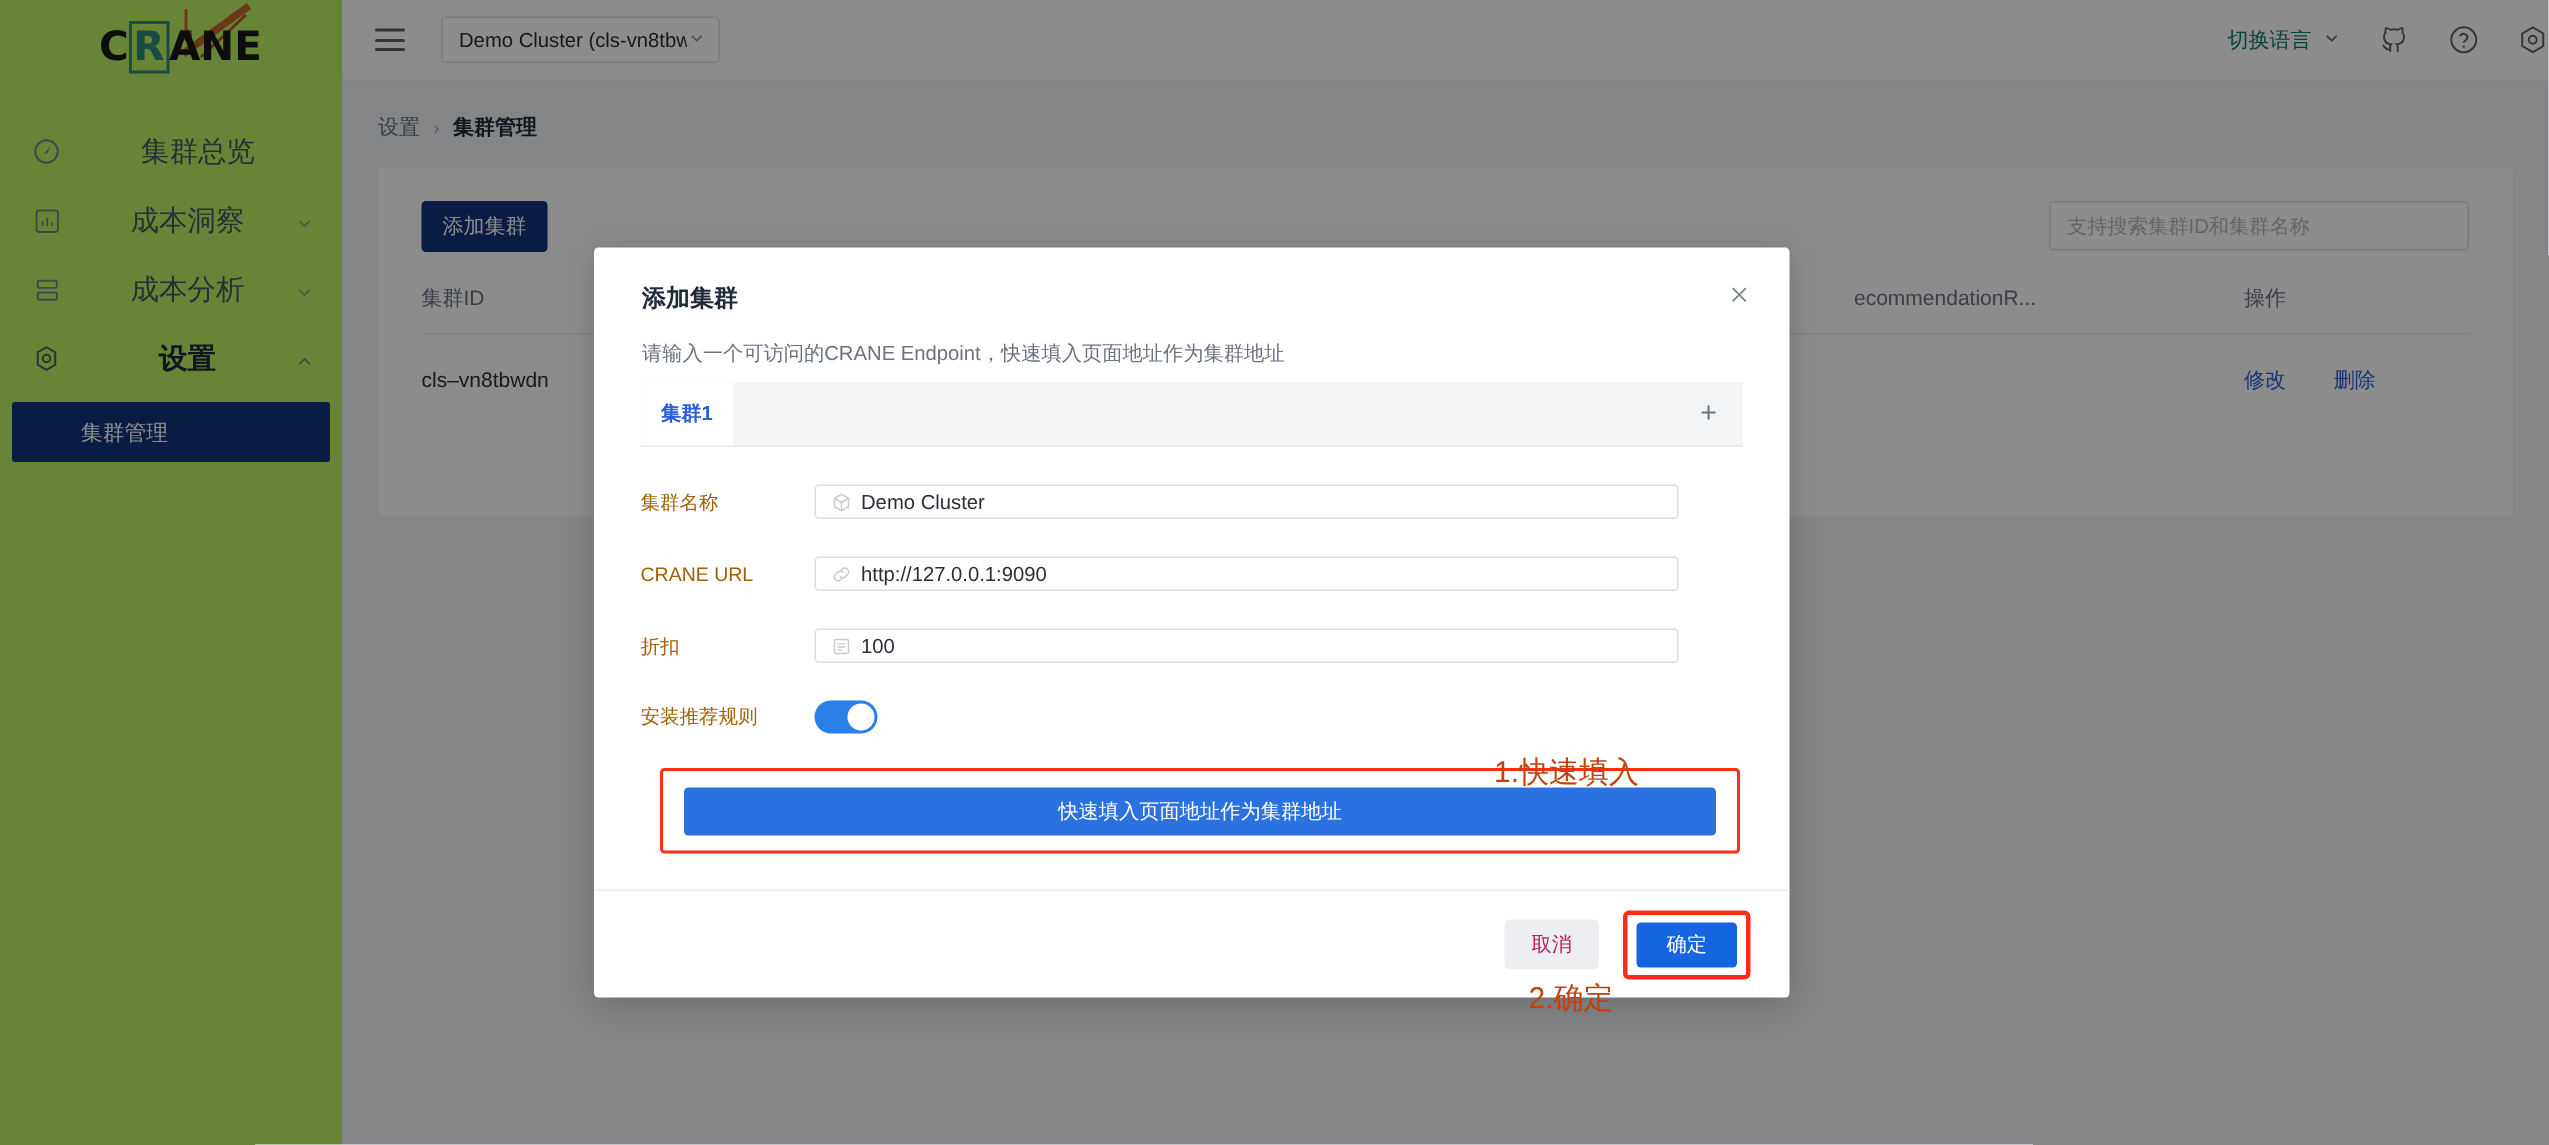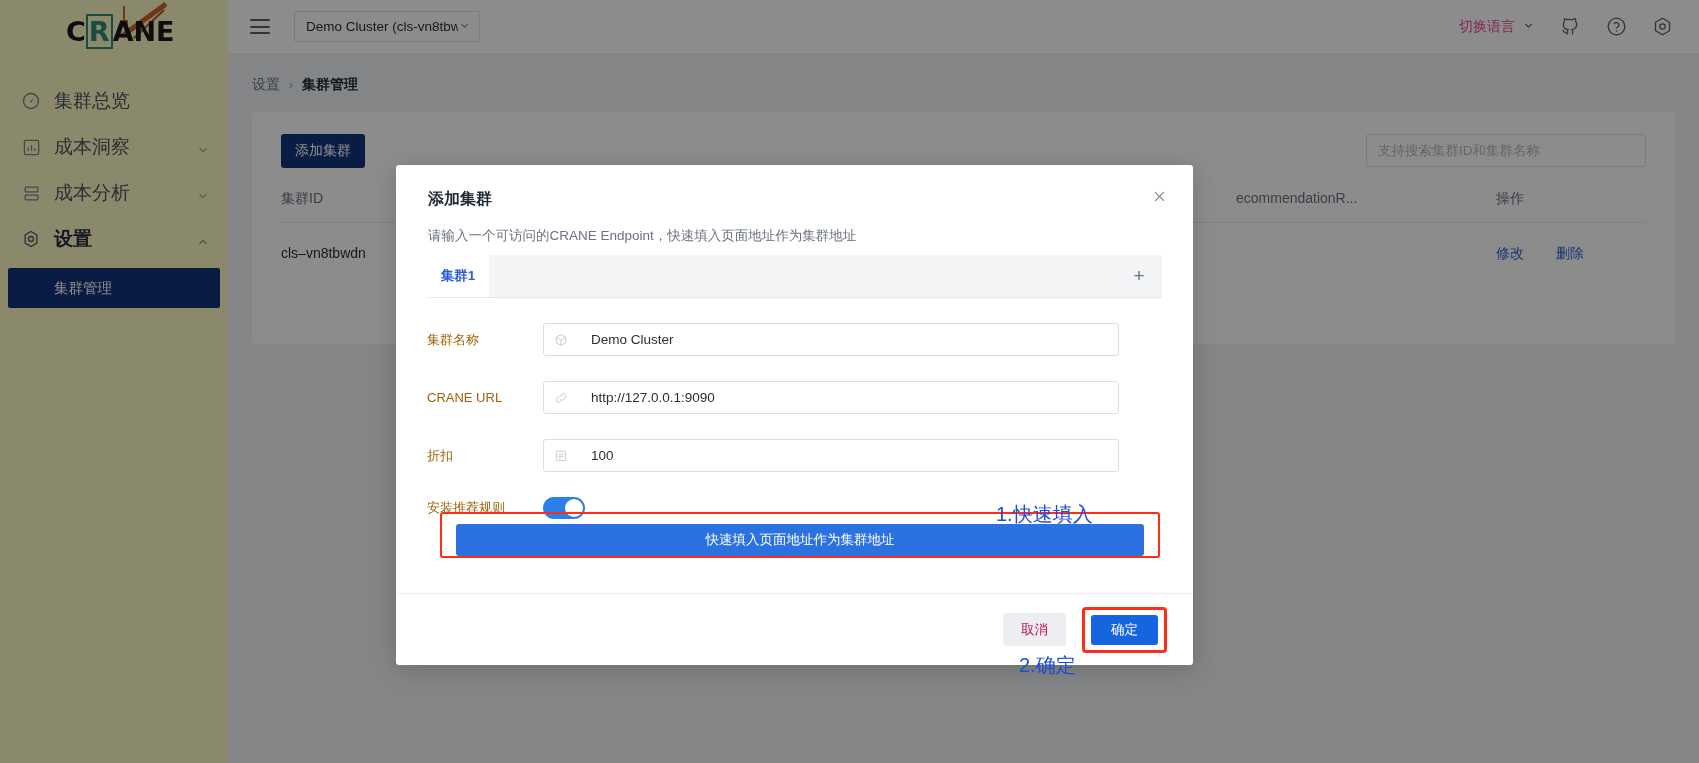--- a/index.html
+++ b/index.html
@@ -7,21 +7,22 @@
     width: 1699px; height: 763px;
     font-family: "Liberation Sans", "DejaVu Sans", sans-serif;
     overflow: hidden;
     background: #f0f2f5;
   }
   #app { position: relative; width: 1699px; height: 763px; }
 
   
   .sidebar {
     position: absolute; left: 0; top: 0; width: 228px; height: 763px;
-    background: #fef9c3;
+    background: #bef264;
+    text-align: center;
   }
   .logo-wrap {
     height: 54px; display: flex; align-items: center; justify-content: center;
     position: relative;
   }
   .logo {
     position: relative; width: 120px; height: 46px;
   }
   .logo-text {
     position: absolute; left: 12px; top: 12px;
@@ -60,21 +61,21 @@
     display: flex; flex-direction: column; justify-content: space-between; }
   .hamburger i { display: block; height: 2px; background: #5a5f66; border-radius: 1px; }
   .cluster-select {
     margin-left: 24px; width: 186px; height: 31px; border: 1px solid #dcdee2;
     border-radius: 3px; display: flex; align-items: center; padding: 0 8px 0 11px;
     font-size: 13.5px; color: #2b2f36; cursor: pointer; overflow: hidden;
   }
   .cluster-select .val { flex: 1; white-space: nowrap; overflow: hidden; }
   .topbar-right {
     margin-left: auto; display: flex; align-items: center; gap: 24px;
-    padding-right: 26px; color: #ec4899; font-size: 14px;
+    color: #0f766e; font-size: 14px;
   }
   .lang { display: flex; align-items: center; gap: 7px; cursor: pointer; }
   .ticon { width: 22px; height: 22px; cursor: pointer; display: flex;
     align-items: center; justify-content: center; }
 
   
   .content {
     position: absolute; left: 228px; top: 54px; right: 0; bottom: 0;
     background: #f0f2f5;
   }
@@ -150,38 +151,38 @@
     margin-left: auto; width: 46px; display: flex; align-items: center;
     justify-content: center; color: #6b7280; font-size: 19px; cursor: pointer;
   }
   .form { position: absolute; left: 31px; right: 31px; top: 133px; }
   .frow { display: flex; align-items: center; margin-top: 25px; }
   .flabel {
     width: 116px; text-align: left; font-size: 13px; color: #a16207;
     padding-right: 14px; flex: none;
   }
   .finput {
-    flex: 1; height: 33px; border: 1px solid #dcdee2; border-radius: 3px;
-    display: flex; align-items: center; padding: 0 10px; gap: 23px;
+    flex: 1; height: 23px; border: 1px solid #dcdee2; border-radius: 3px;
+    display: flex; align-items: center; padding: 0 10px; gap: 6px;
     font-size: 13.5px; color: #2b2f36; background: #fff; cursor: text;
     margin-right: 43px;
   }
   .finput .fi-ico { width: 14px; height: 14px; flex: none; opacity: .55; }
   .toggle {
     width: 42px; height: 22px; border-radius: 11px; background: #2b7fe8;
     position: relative; cursor: pointer; flex: none;
   }
   .toggle .knob {
     position: absolute; right: 2px; top: 2px; width: 18px; height: 18px;
     border-radius: 50%; background: #fff;
   }
   .quickfill-wrap {
-    position: absolute; left: 44px; right: 33px; top: 347px; height: 46px;
+    position: absolute; left: 44px; right: 33px; top: 347px; height: 57px;
     border: 2px solid #ff2d16; border-radius: 3px;
-    display: flex; align-items: flex-end; justify-content: center;
+    display: flex; align-items: center; justify-content: center;
   }
   .quickfill-btn {
     width: 688px; height: 32px; background: #2b72e0; color: #fff; border: none;
     border-radius: 3px; font-size: 13.5px; cursor: pointer;
   }
   .modal-footer {
     position: absolute; left: 0; right: 0; bottom: 0; height: 72px;
     border-top: 1px solid #edeef0; display: flex; align-items: center;
     justify-content: flex-end; padding-right: 26px; gap: 16px;
   }
@@ -190,21 +191,21 @@
     border: none; border-radius: 3px; font-size: 13.5px; cursor: pointer;
   }
   .confirm-wrap {
     border: 3px solid #ff2d16; border-radius: 4px; padding: 5px 6px;
   }
   .btn-confirm {
     height: 30px; padding: 0 20px; background: #1564e0; color: #fff;
     border: none; border-radius: 3px; font-size: 13.5px; cursor: pointer;
   }
   .anno {
-    position: absolute; color: #1d4ed8; font-size: 20px; z-index: 60;
+    position: absolute; color: #c2410c; font-size: 20px; z-index: 60;
     font-family: "Liberation Sans", sans-serif;
   }
   .anno1 { left: 996px; top: 501px; }
   .anno2 { left: 1019px; top: 652px; }
 </style>
 </head>
 <body>
 
 <div id="app">
 

